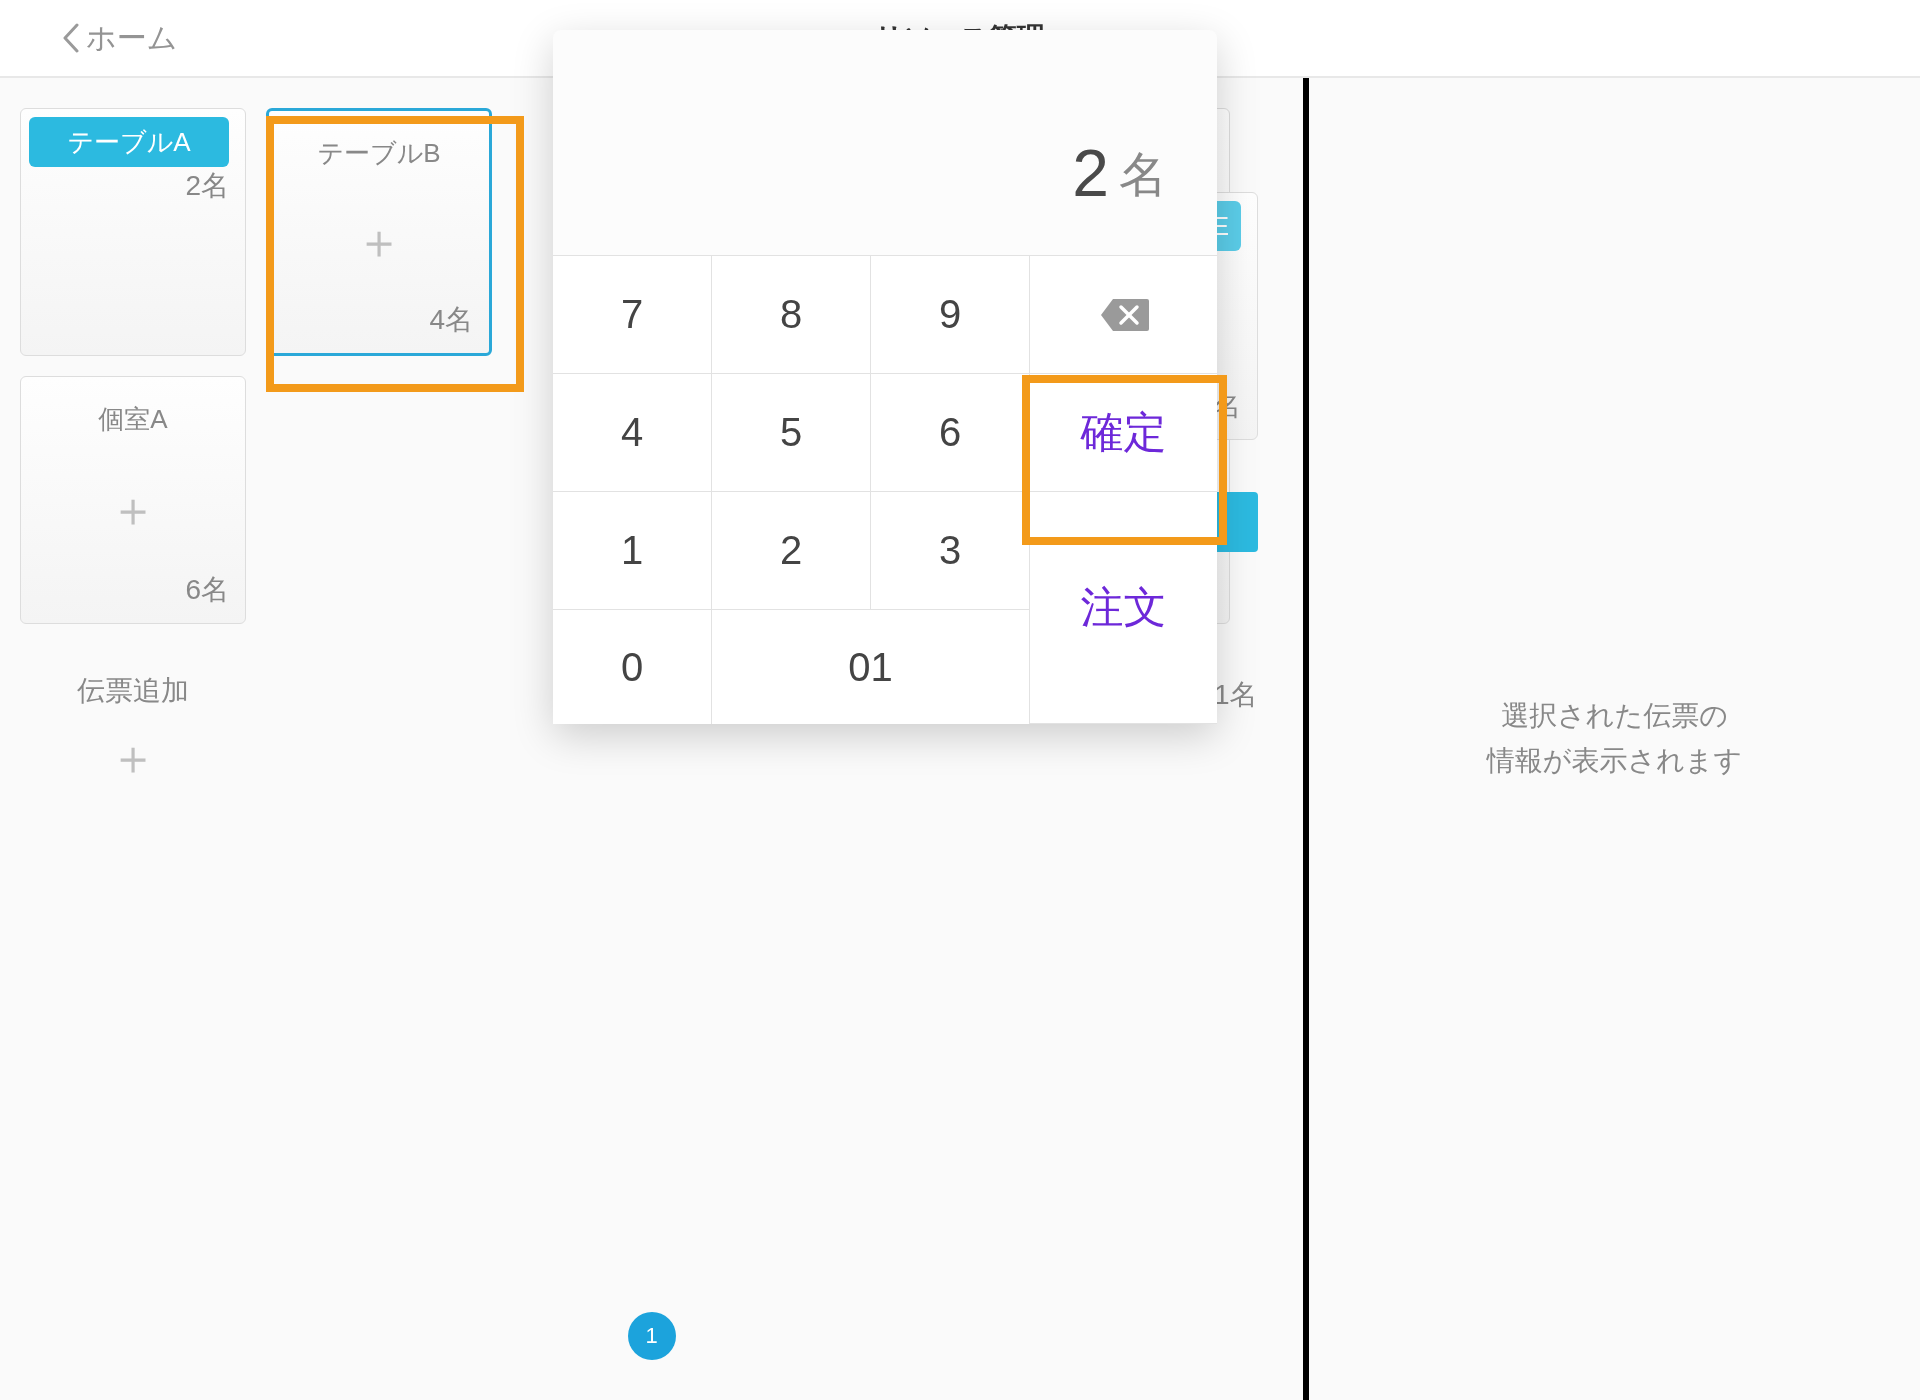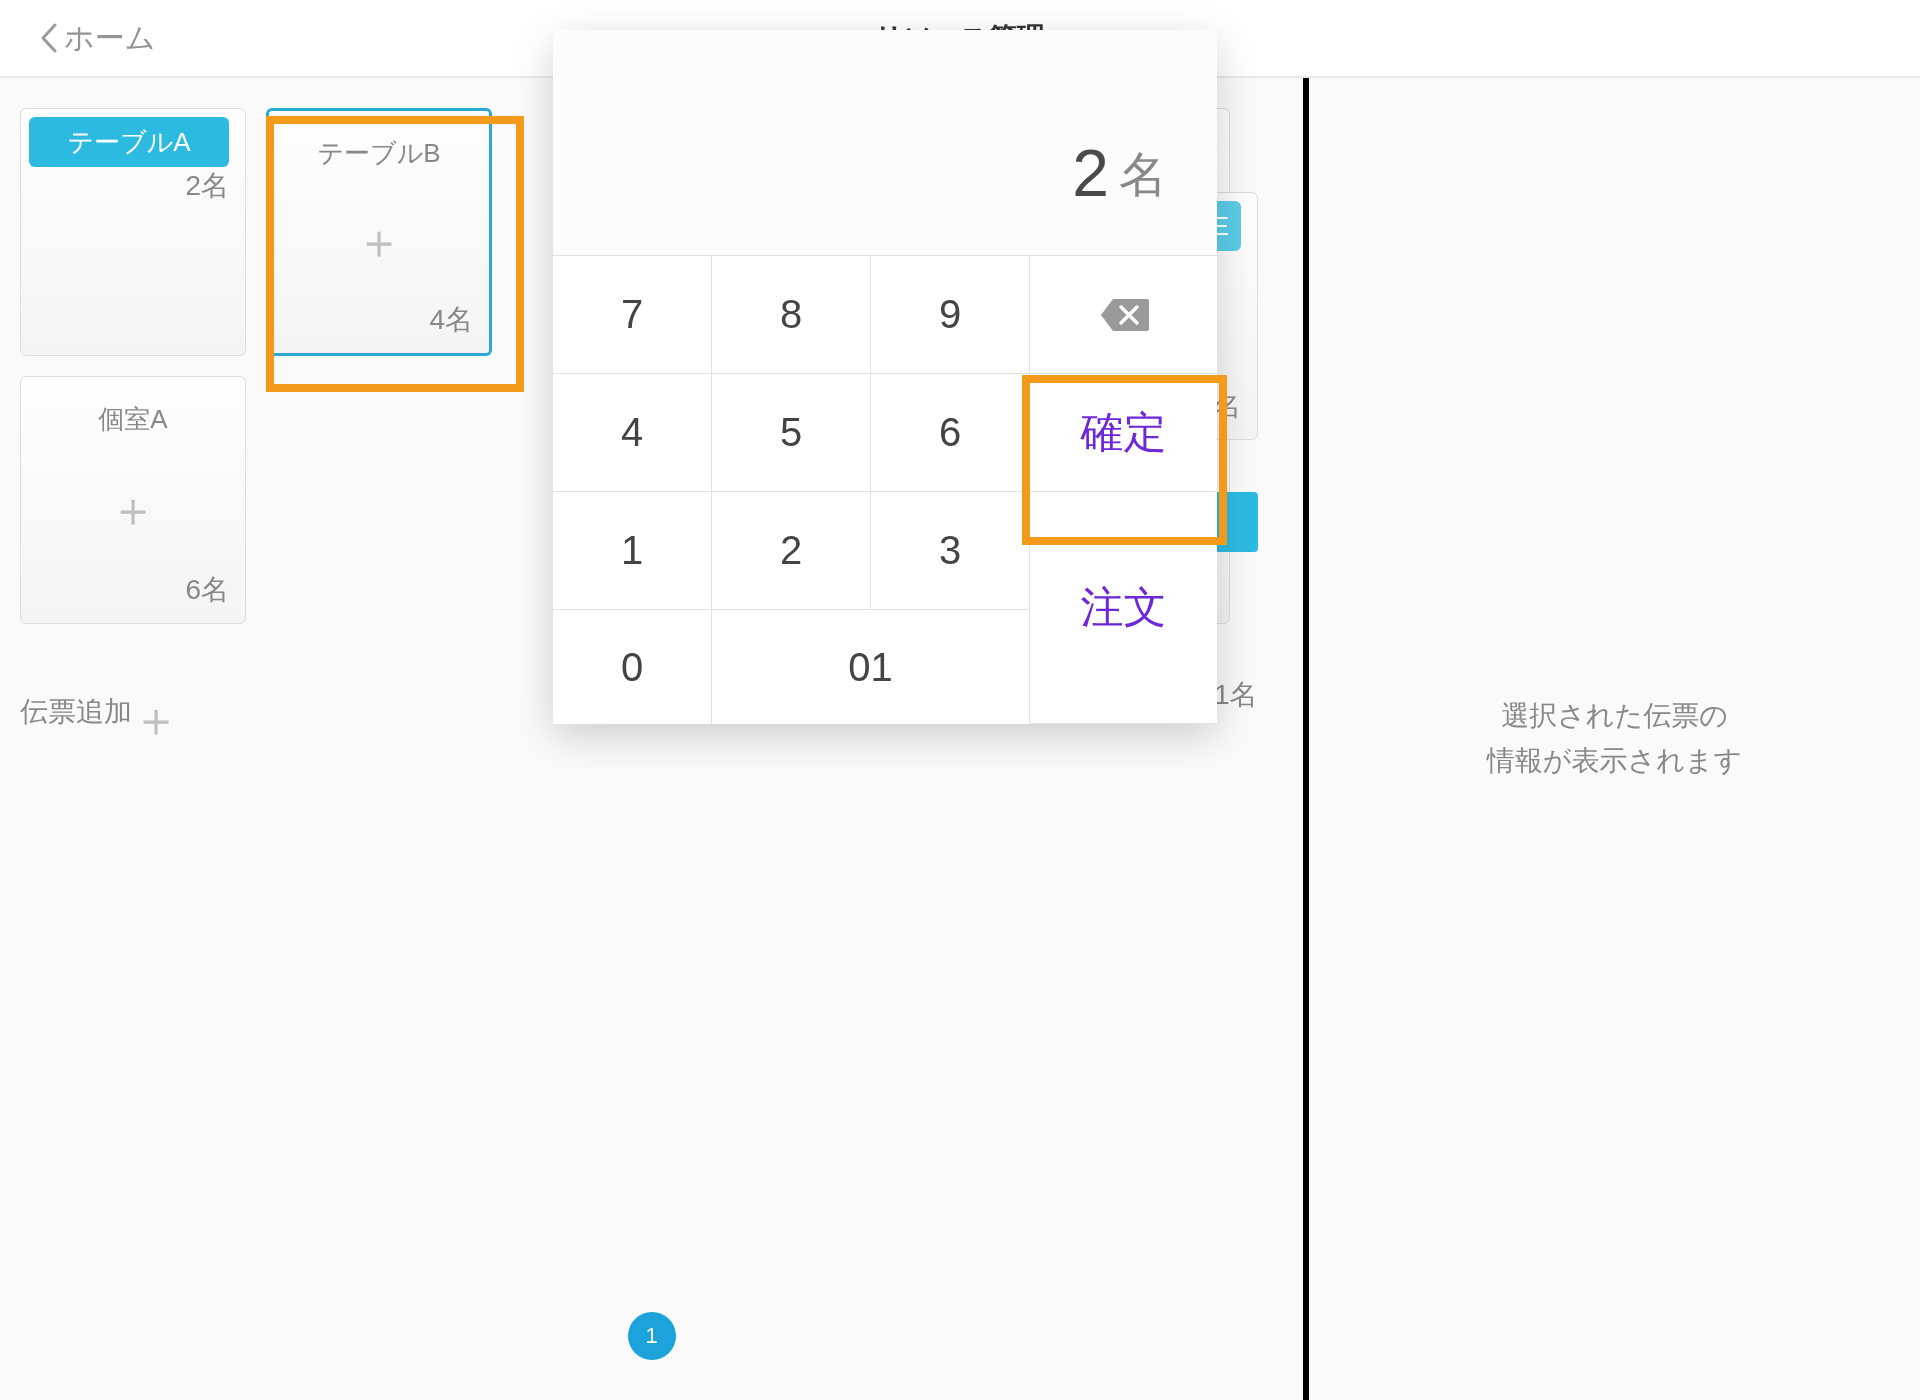--- a/index.html
+++ b/index.html
@@ -19,21 +19,21 @@
       height: 78px;
       display: flex;
       align-items: center;
       border-bottom: 2px solid #e8e8e8;
       position: relative;
       background: #fff;
     }
     .back-btn {
       display: flex;
       align-items: center;
-      padding-left: 40px;
+      padding-left: 62px;
       color: #949494;
       font-size: 30px;
       cursor: pointer;
     }
     .back-chevron {
       width: 18px;
       height: 30px;
       margin-right: 6px;
     }
     .header-title {
@@ -122,21 +122,21 @@
     }
     .card-foot {
       text-align: right;
       padding: 0 16px 14px 0;
       color: #888;
       font-size: 28px;
     }
     .add-slip {
       width: 226px;
       display: flex;
-      flex-direction: row;
+      flex-direction: column;
       align-items: center;
       padding-top: 28px;
     }
     .add-slip-label {
       color: #888;
       font-size: 28px;
     }
     .add-slip-plus {
       color: #bfbfbf;
       font-size: 48px;

